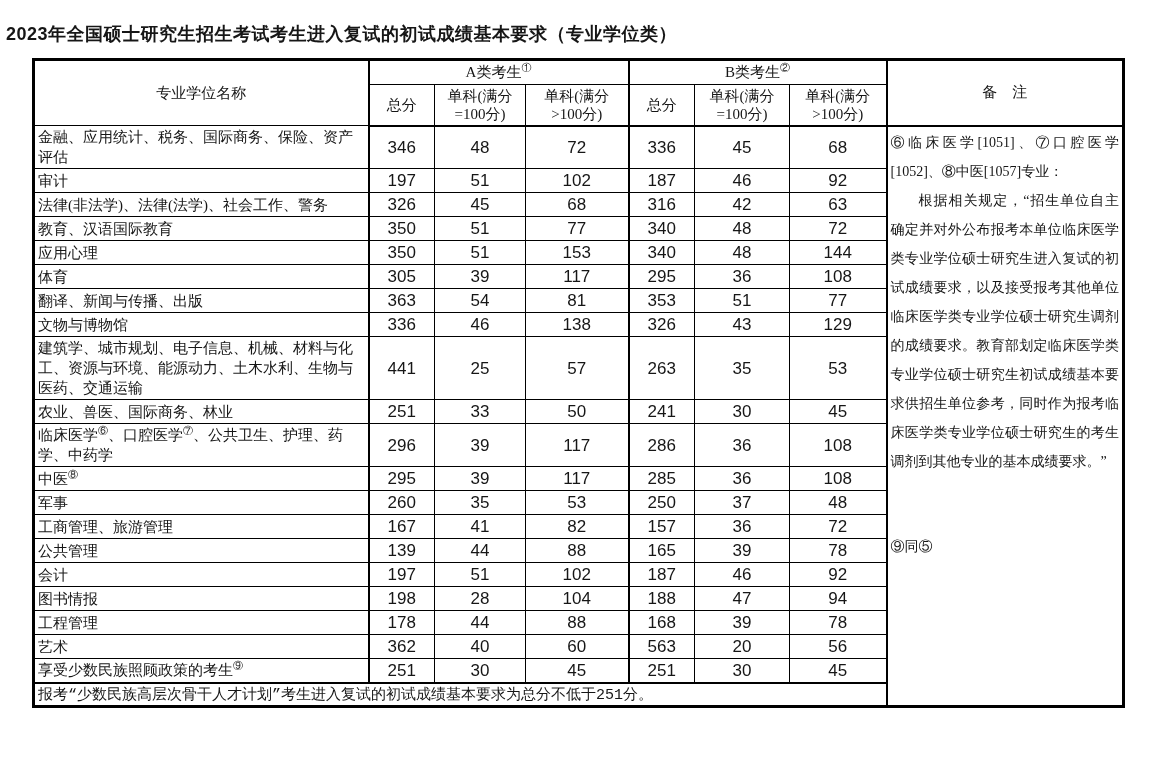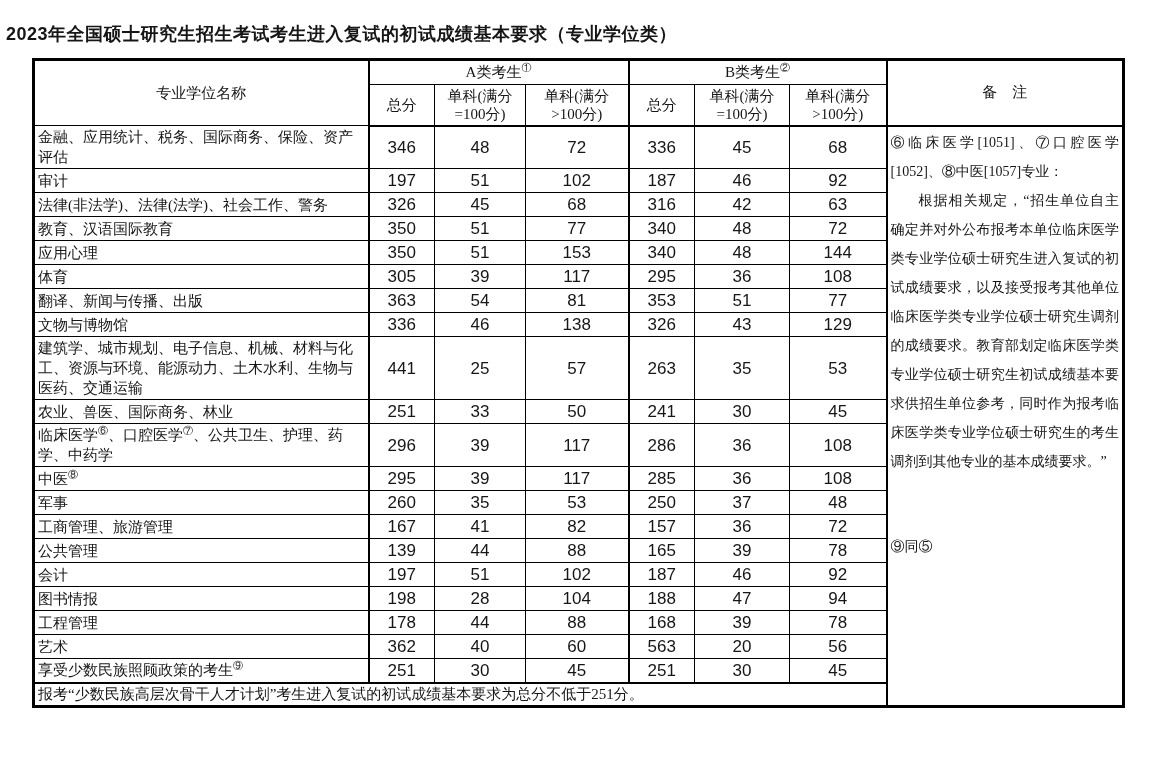--- a/index.html
+++ b/index.html
@@ -86,20 +86,21 @@
   }
   .remarks-cell p { margin: 0; }
   .remarks-cell p.indent { text-indent: 2em; }
   .remarks-cell p.gap { margin-top: 56px; }
   tr.footer-row { height: 56px; }
   .footer-cell {
     font-size: 15px;
     text-align: left;
     vertical-align: middle;
     padding: 4px 6px;
+    font-family: Liberation Mono, monospace;
   }
 </style>
 </head>
 <body>
 
 <div class="page">
 
   <h1 class="page-title">2023年全国硕士研究生招生考试考生进入复试的初试成绩基本要求（专业学位类）</h1>
 
   <table class="score-table">

